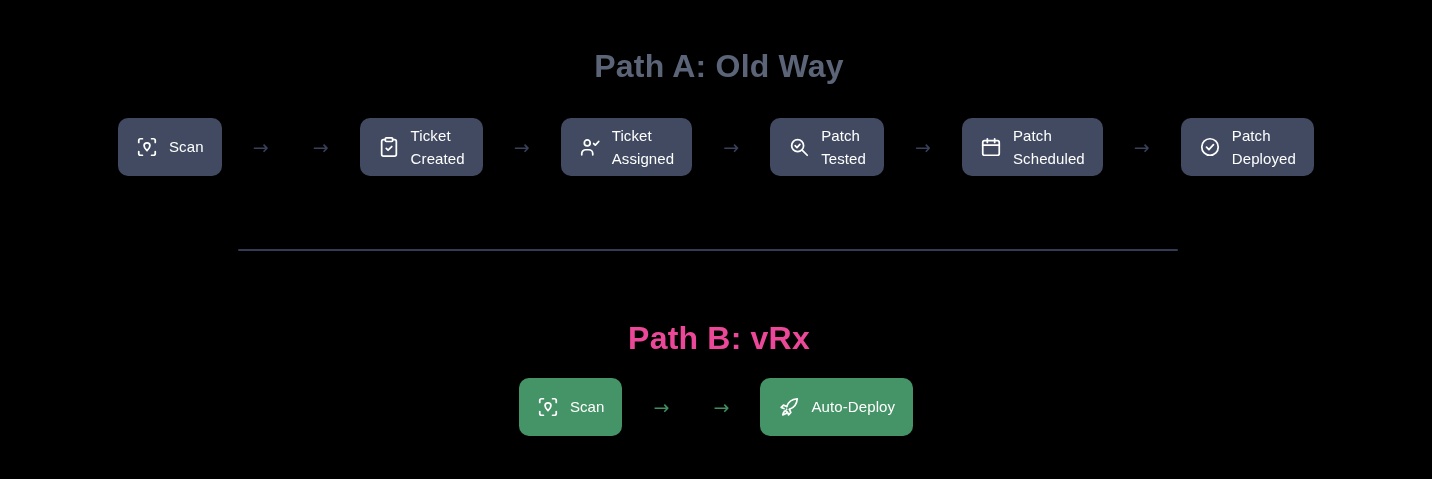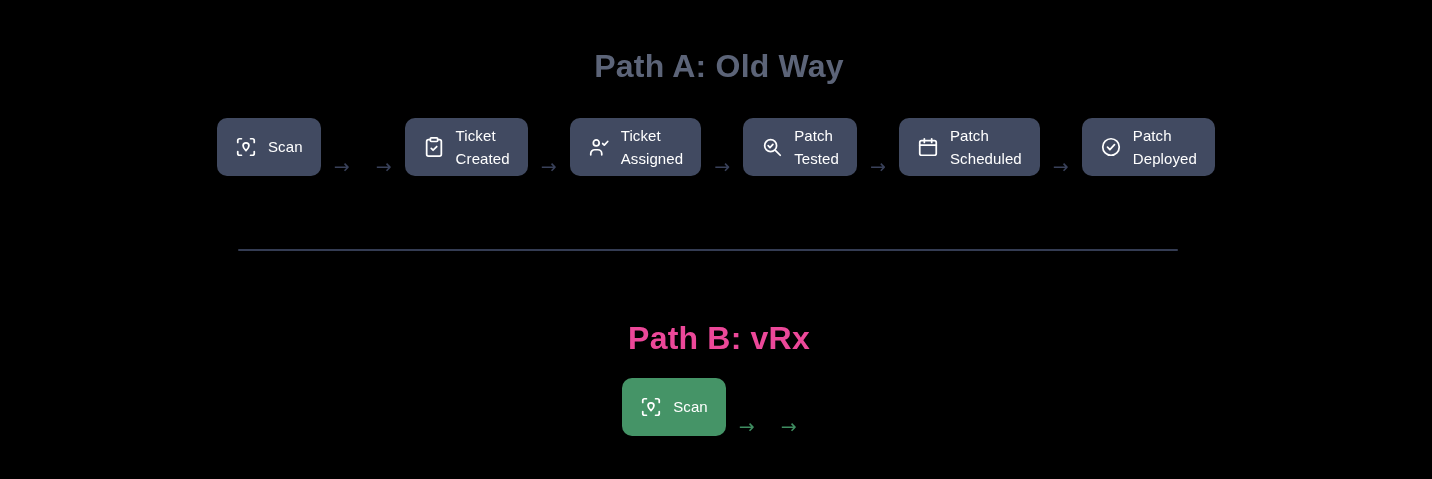--- a/index.html
+++ b/index.html
@@ -33,22 +33,23 @@
   .title-a { top: 48px; color: #5c6478; }
   .title-b { top: 320px; color: #ec4899; }
 
   
   .flow-row {
     position: absolute;
     left: 0;
     width: 100%;
     display: flex;
     flex-direction: row;
-    align-items: flex-end;
+    align-items: center;
     justify-content: center;
+    gap: 18px;
   }
   .row-a { top: 118px; height: 58px; }
   .row-b { top: 378px; height: 58px; }
 
   
   .node {
     display: flex;
     flex-direction: row;
     align-items: center;
     gap: 11px;
@@ -156,15 +157,22 @@
   <div class="flow-row row-b">
       <div class="node green"><span class="ico"><svg viewBox="0 0 24 24" fill="none" stroke="currentColor" stroke-width="1.9" stroke-linecap="round" stroke-linejoin="round">
             <path d="M3 7V5a2 2 0 0 1 2-2h2"></path>
             <path d="M17 3h2a2 2 0 0 1 2 2v2"></path>
             <path d="M21 17v2a2 2 0 0 1-2 2h-2"></path>
             <path d="M7 21H5a2 2 0 0 1-2-2v-2"></path>
             <path d="M12 7.5c1.8 0 3.2 1.4 3.2 3.1 0 2.3-3.2 5.4-3.2 5.4s-3.2-3.1-3.2-5.4C8.8 8.9 10.2 7.5 12 7.5Z"></path>
           </svg></span><span class="label">Scan</span></div>
       <div class="arrow green">→</div>
       <div class="arrow green">→</div>
+      <div class="node green"><span class="ico"><svg viewBox="0 0 24 24" fill="none" stroke="currentColor" stroke-width="1.9" stroke-linecap="round" stroke-linejoin="round">
+            <path d="M12.5 14.5c4.5-1.5 8-5.5 8.5-11.5-6 .5-10 4-11.5 8.5"></path>
+            <path d="M9.5 11.5L6 10l-2.5 2.5 3 1.2"></path>
+            <path d="M12.5 14.5L14 18l-2.5 2.5-1.2-3"></path>
+            <path d="M9.4 14.6l-.1-.1"></path>
+            <path d="M6.5 17.5c-.9.9-1.2 3-1.2 3s2.1-.3 3-1.2a1.6 1.6 0 1 0-1.8-1.8Z"></path>
+          </svg></span><span class="label">Auto-Deploy</span></div>
     </div>
 
 </div>
 
 </body></html>

